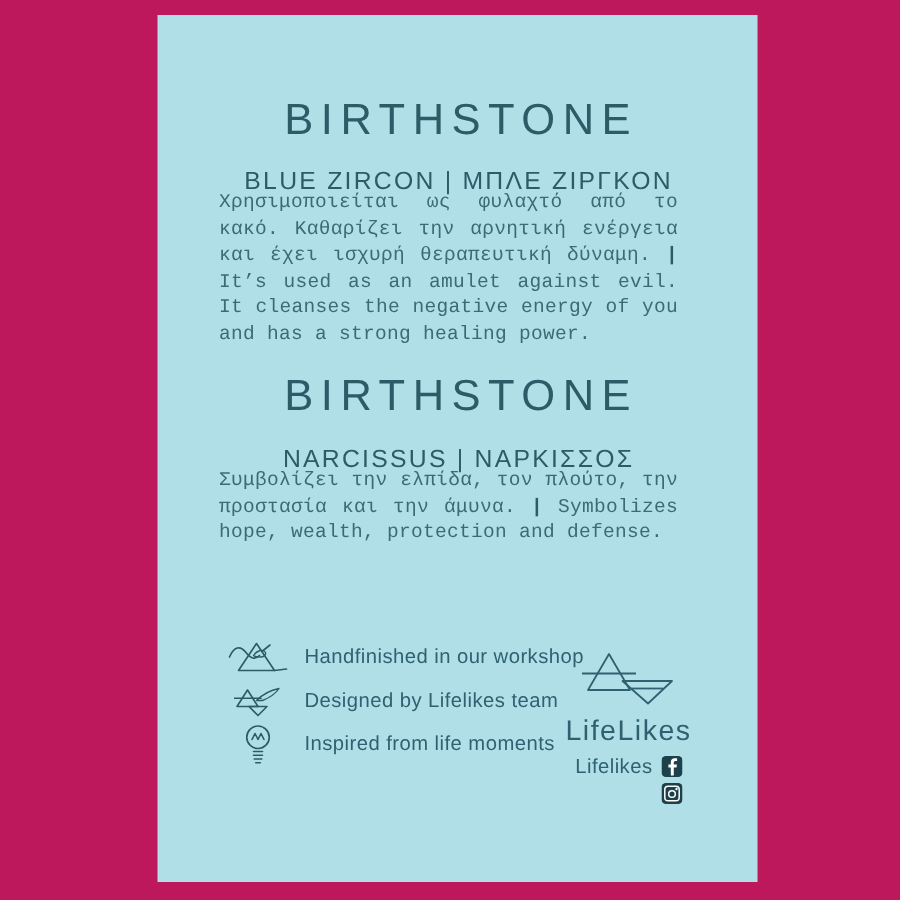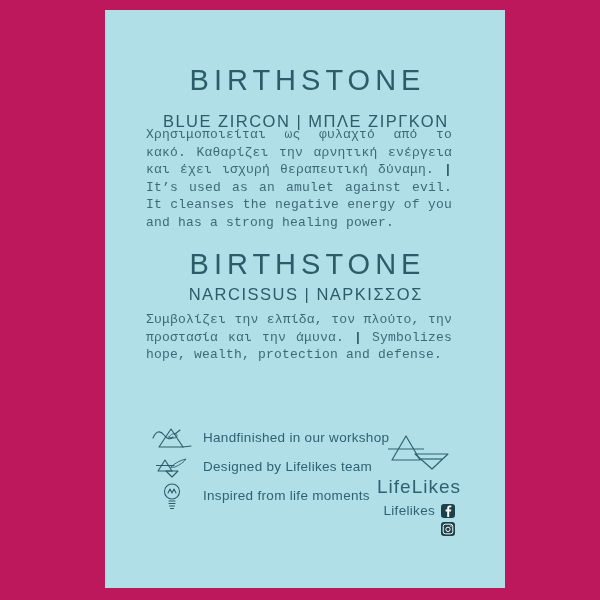--- a/index.html
+++ b/index.html
@@ -101,21 +101,21 @@
 <body>
 
 <div class="page">
   <div class="card">
 
     <div class="abs title" style="top:54px;">BIRTHSTONE</div>
     <div class="abs subtitle" style="top:102px;">BLUE ZIRCON | ΜΠΛΕ ΖΙΡΓΚΟΝ</div>
     <p class="abs para" style="top:116px;"><span>Χρησιμοποιείται ως φυλαχτό από το κακό. Καθαρίζει την αρνητική ενέργεια και έχει ισχυρή θεραπευτική δύναμη.</span> <span class="sep">|</span> <span>It’s used as an amulet against evil. It cleanses the negative energy of you and has a strong healing power.</span></p>
 
     <div class="abs title" style="top:238px;">BIRTHSTONE</div>
-    <div class="abs subtitle" style="top:275px;">NARCISSUS | ΝΑΡΚΙΣΣΟΣ</div>
+    <div class="abs subtitle" style="top:287px;">NARCISSUS | ΝΑΡΚΙΣΣΟΣ</div>
     <p class="abs para" style="top:301px;"><span>Συμβολίζει την ελπίδα, τον πλούτο, την προστασία και την άμυνα.</span> <span class="sep">|</span> <span>Symbolizes hope, wealth, protection and defense.</span></p>
 
     <div class="abs features">
 
       <div class="feature-row">
         <span class="feature-icon">
           <svg width="40" height="26" viewBox="0 0 40 26" fill="none" stroke="#2b5c67" stroke-width="1.1" stroke-linecap="round" stroke-linejoin="round">
             <path d="M19 4 L31 22 L7 22 Z"></path>
             <path d="M1 13 C4 6, 8 5, 12 10 C15 14, 18 15, 21 12"></path>
             <path d="M17 12 C19 9, 22 8, 24 9 C26 10, 25 13, 22 13 C20 13, 18 13, 17 12 Z" stroke-width="0.9"></path>

